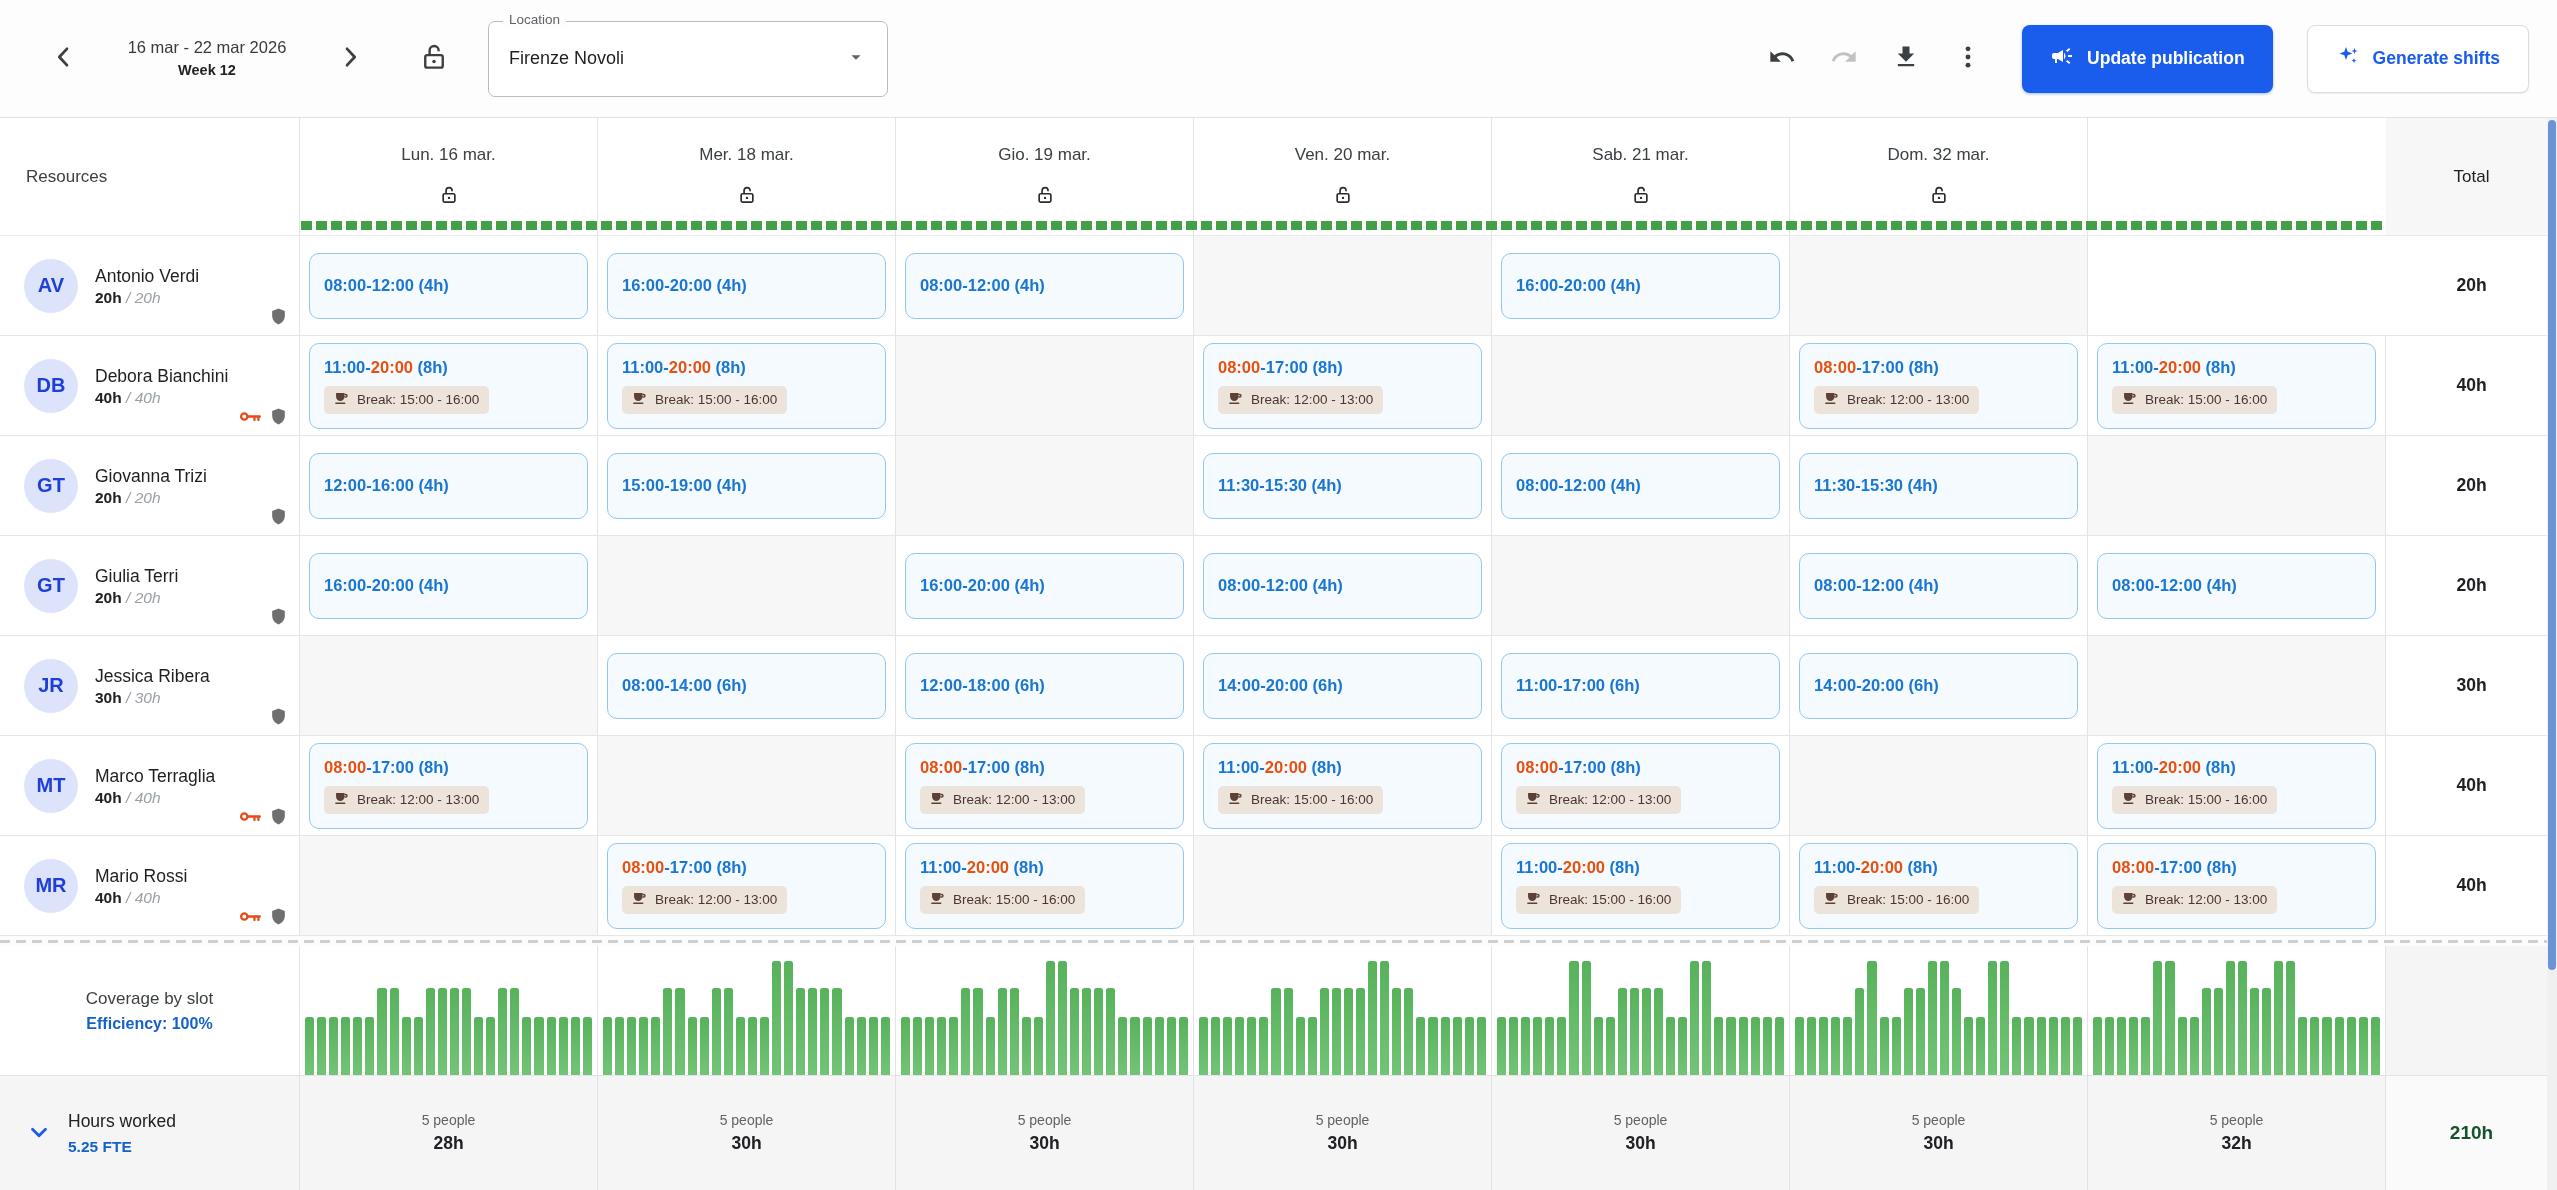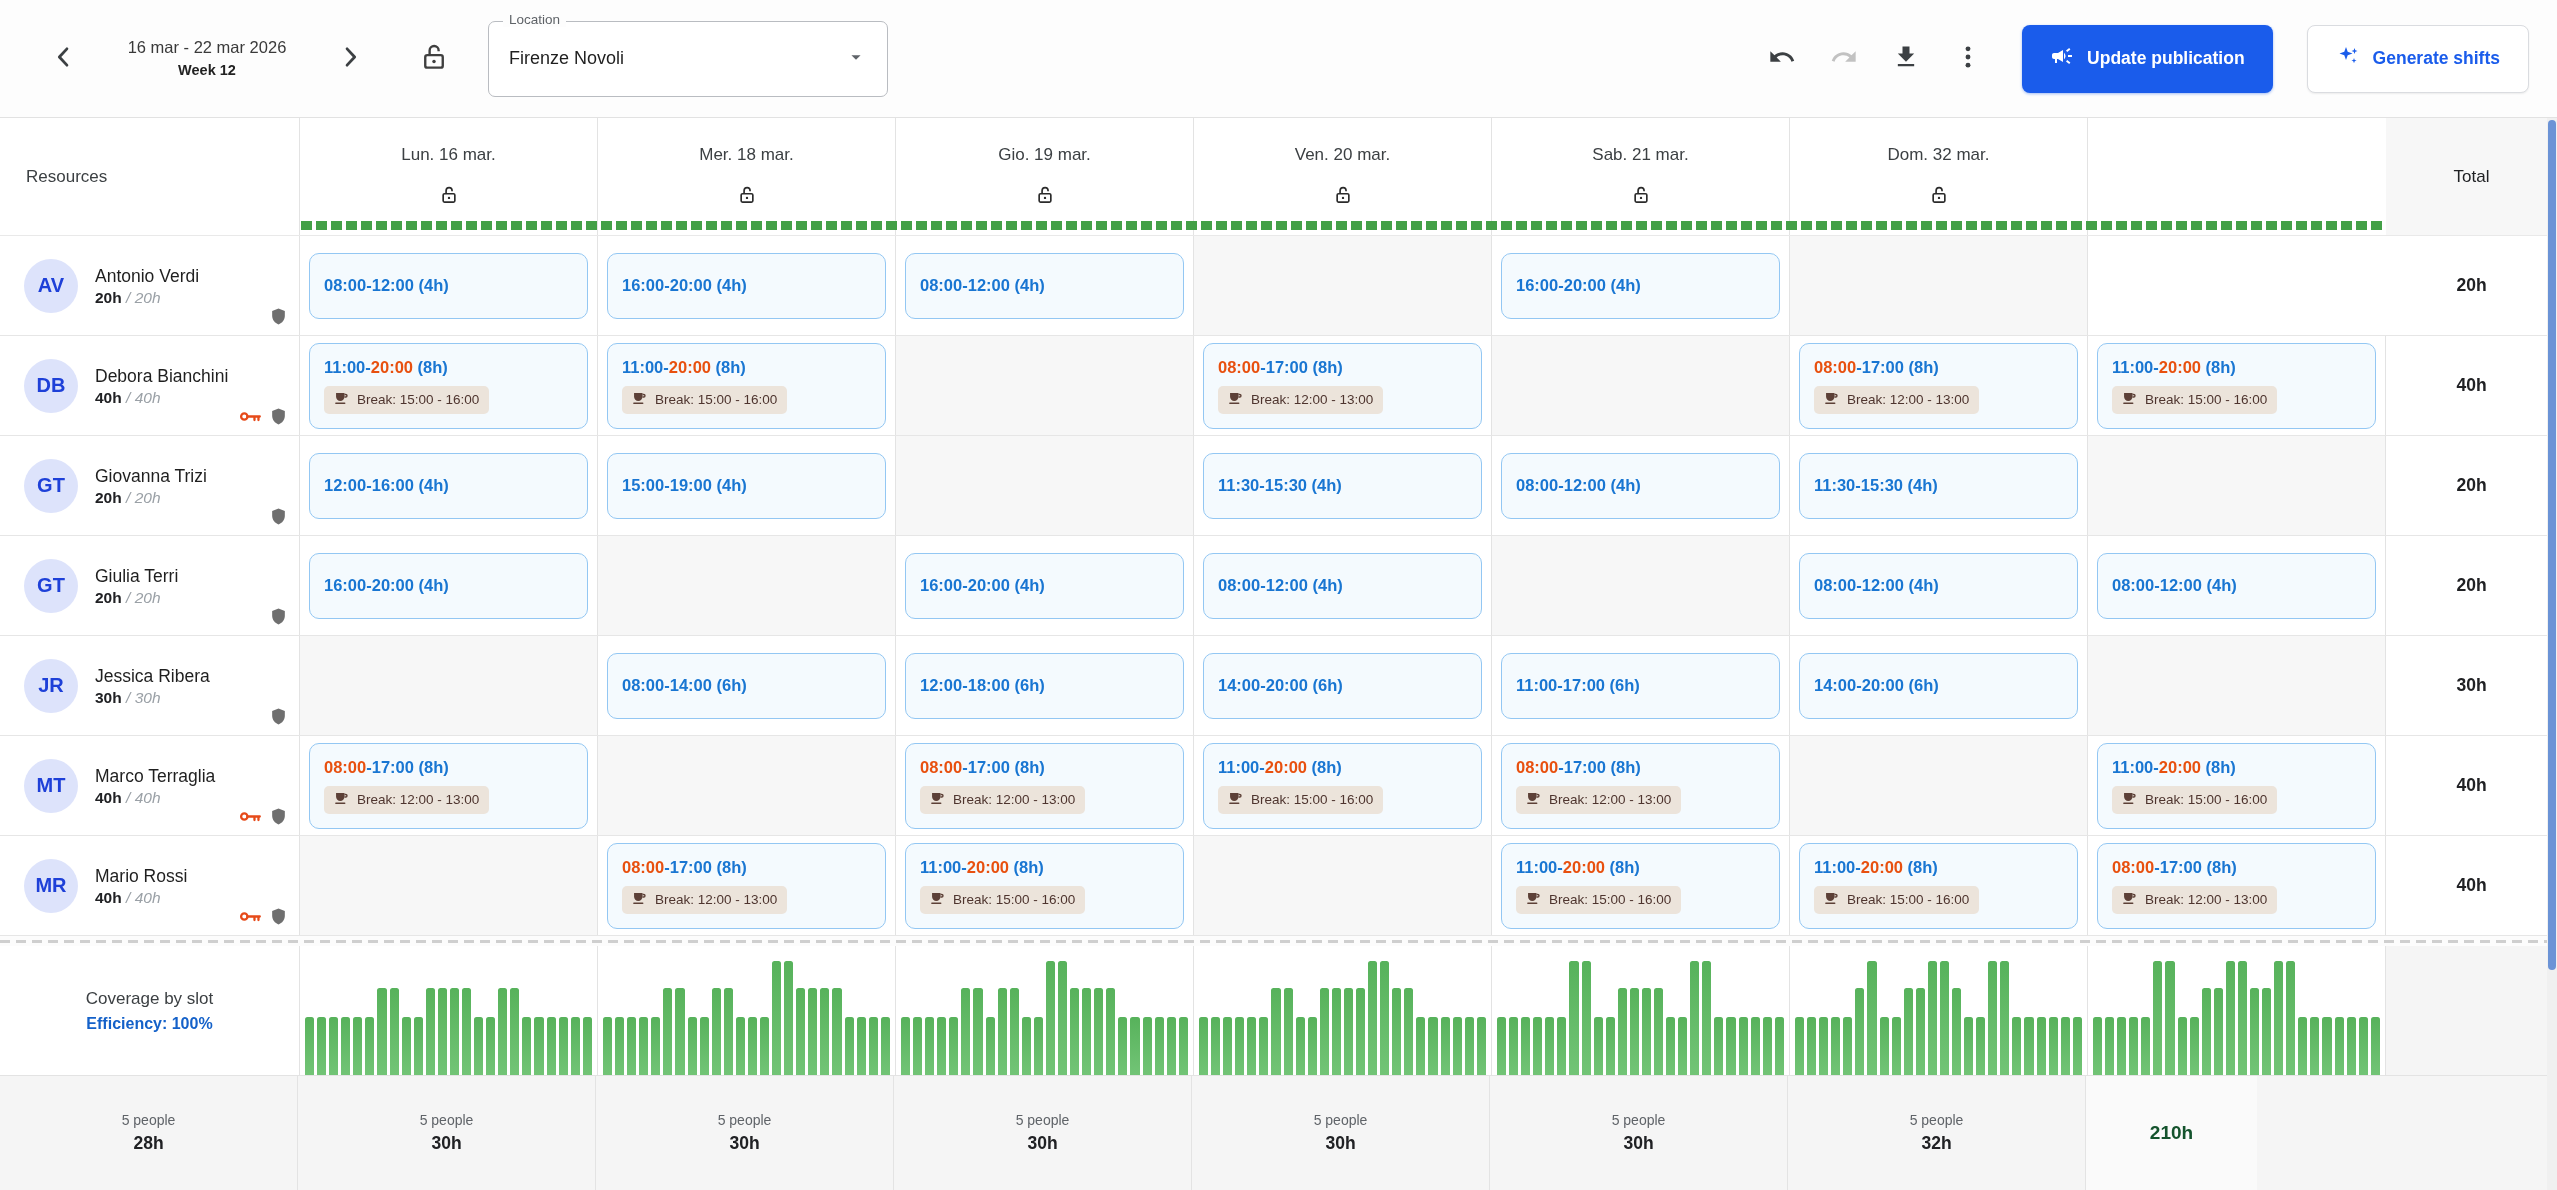--- a/index.html
+++ b/index.html
@@ -902,20 +902,31 @@
               <div class="bar" style="height: 58px;"></div>
               <div class="bar" style="height: 58px;"></div>
               <div class="bar" style="height: 58px;"></div>
             </div>
           </div>
         </div>
       <div class="cell total"></div>
     </div>
 
     <div class="row foot">
+      <div class="cell res">
+        <button class="footchev">
+          <span><svg viewBox="0 0 24 24" fill="none" stroke="currentColor" stroke-width="2.6" stroke-linecap="round" stroke-linejoin="round">
+                <polyline points="6,9.5 12,15.5 18,9.5"></polyline>
+              </svg></span>
+        </button>
+        <div class="foottitle">
+          <div>Hours worked</div>
+          <div class="footfte">5.25 FTE</div>
+        </div>
+      </div>
       <div class="days" id="foot-days">
           <div class="dcell fday">
             <div class="fpeople">5 people</div>
             <div class="fhours">28h</div>
           </div>
           <div class="dcell fday">
             <div class="fpeople">5 people</div>
             <div class="fhours">30h</div>
           </div>
           <div class="dcell fday">

